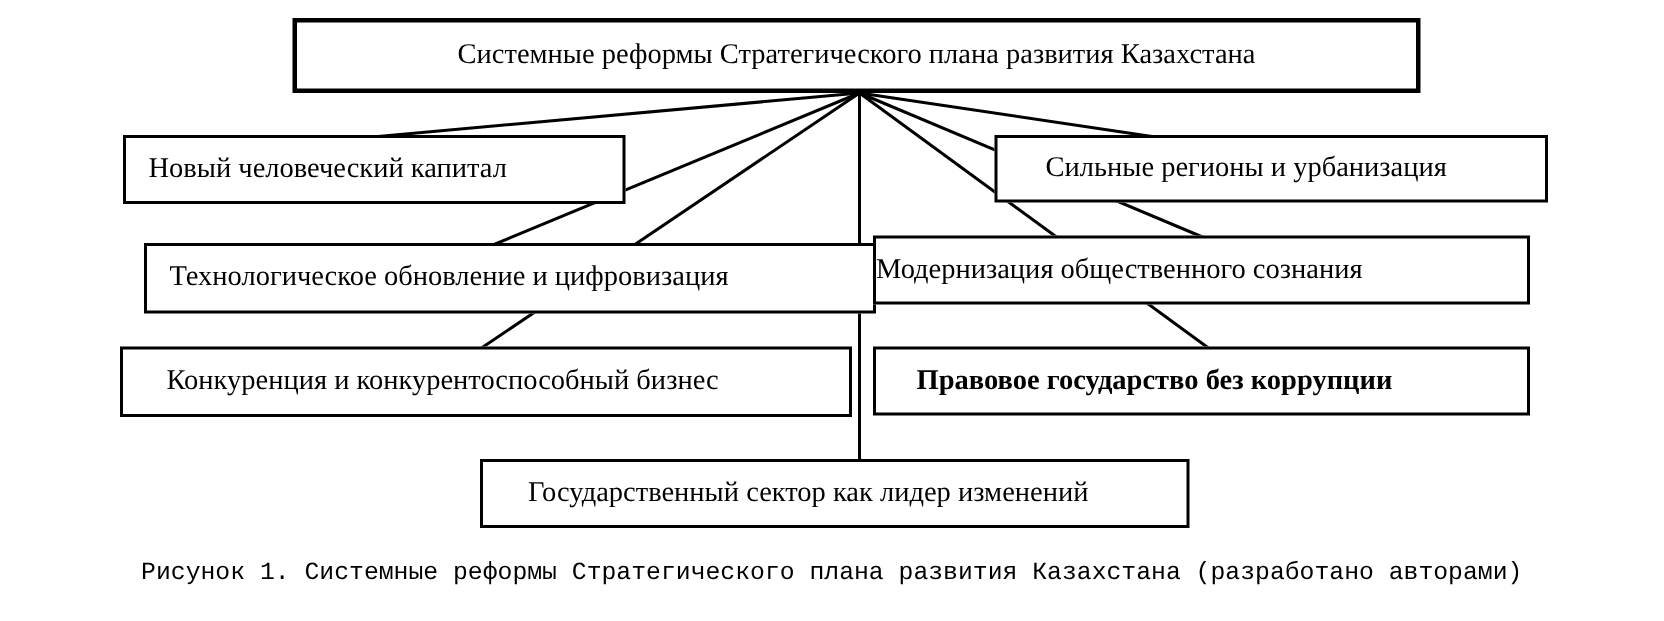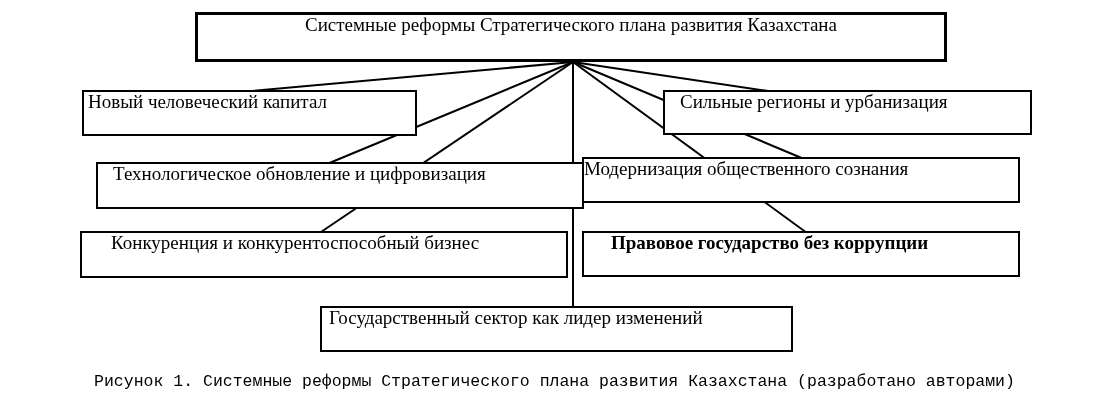--- a/index.html
+++ b/index.html
@@ -18,37 +18,37 @@
     width: 1109px; height: 414px;
     z-index: 1;
   }
   .node {
     position: absolute;
     z-index: 2;
     background: #ffffff;
     border: 2px solid #000000;
     box-sizing: border-box;
     display: flex;
-    align-items: flex-start;
+    align-items: center;
     font-size: 19px;
     line-height: 1.1;
     white-space: nowrap;
   }
   .node.root {
     left: 195px; top: 12px; width: 752px; height: 50px;
     border-width: 3px;
     justify-content: center;
   }
-  .node.n1 { left: 82px;  top: 90px;  width: 335px; height: 46px; padding-left: 4px; }
+  .node.n1 { left: 82px;  top: 90px;  width: 335px; height: 46px; padding-left: 15px; }
   .node.n2 { left: 80px;  top: 162px; width: 488px; height: 47px; padding-left: 15px; margin-left: 16px; }
   .node.n3 { left: 80px;  top: 231px; width: 488px; height: 47px; padding-left: 29px; }
-  .node.n4 { left: 663px; top: 90px;  width: 369px; height: 45px; padding-left: 15px; }
+  .node.n4 { left: 663px; top: 90px;  width: 369px; height: 45px; padding-left: 32px; }
   .node.n5 { left: 582px; top: 157px; width: 438px; height: 46px; }
   .node.n6 { left: 582px; top: 231px; width: 438px; height: 46px; padding-left: 27px; font-weight: bold; }
-  .node.n7 { left: 320px; top: 306px; width: 473px; height: 46px; padding-left: 7px; }
+  .node.n7 { left: 320px; top: 306px; width: 473px; height: 46px; padding-left: 30px; }
   .caption {
     position: absolute;
     z-index: 2;
     left: 0; top: 372px;
     width: 1109px;
     text-align: center;
     font-size: 16.5px;
     font-family: Liberation Mono, monospace;
   }
   line { stroke: #000000; stroke-width: 2; }

